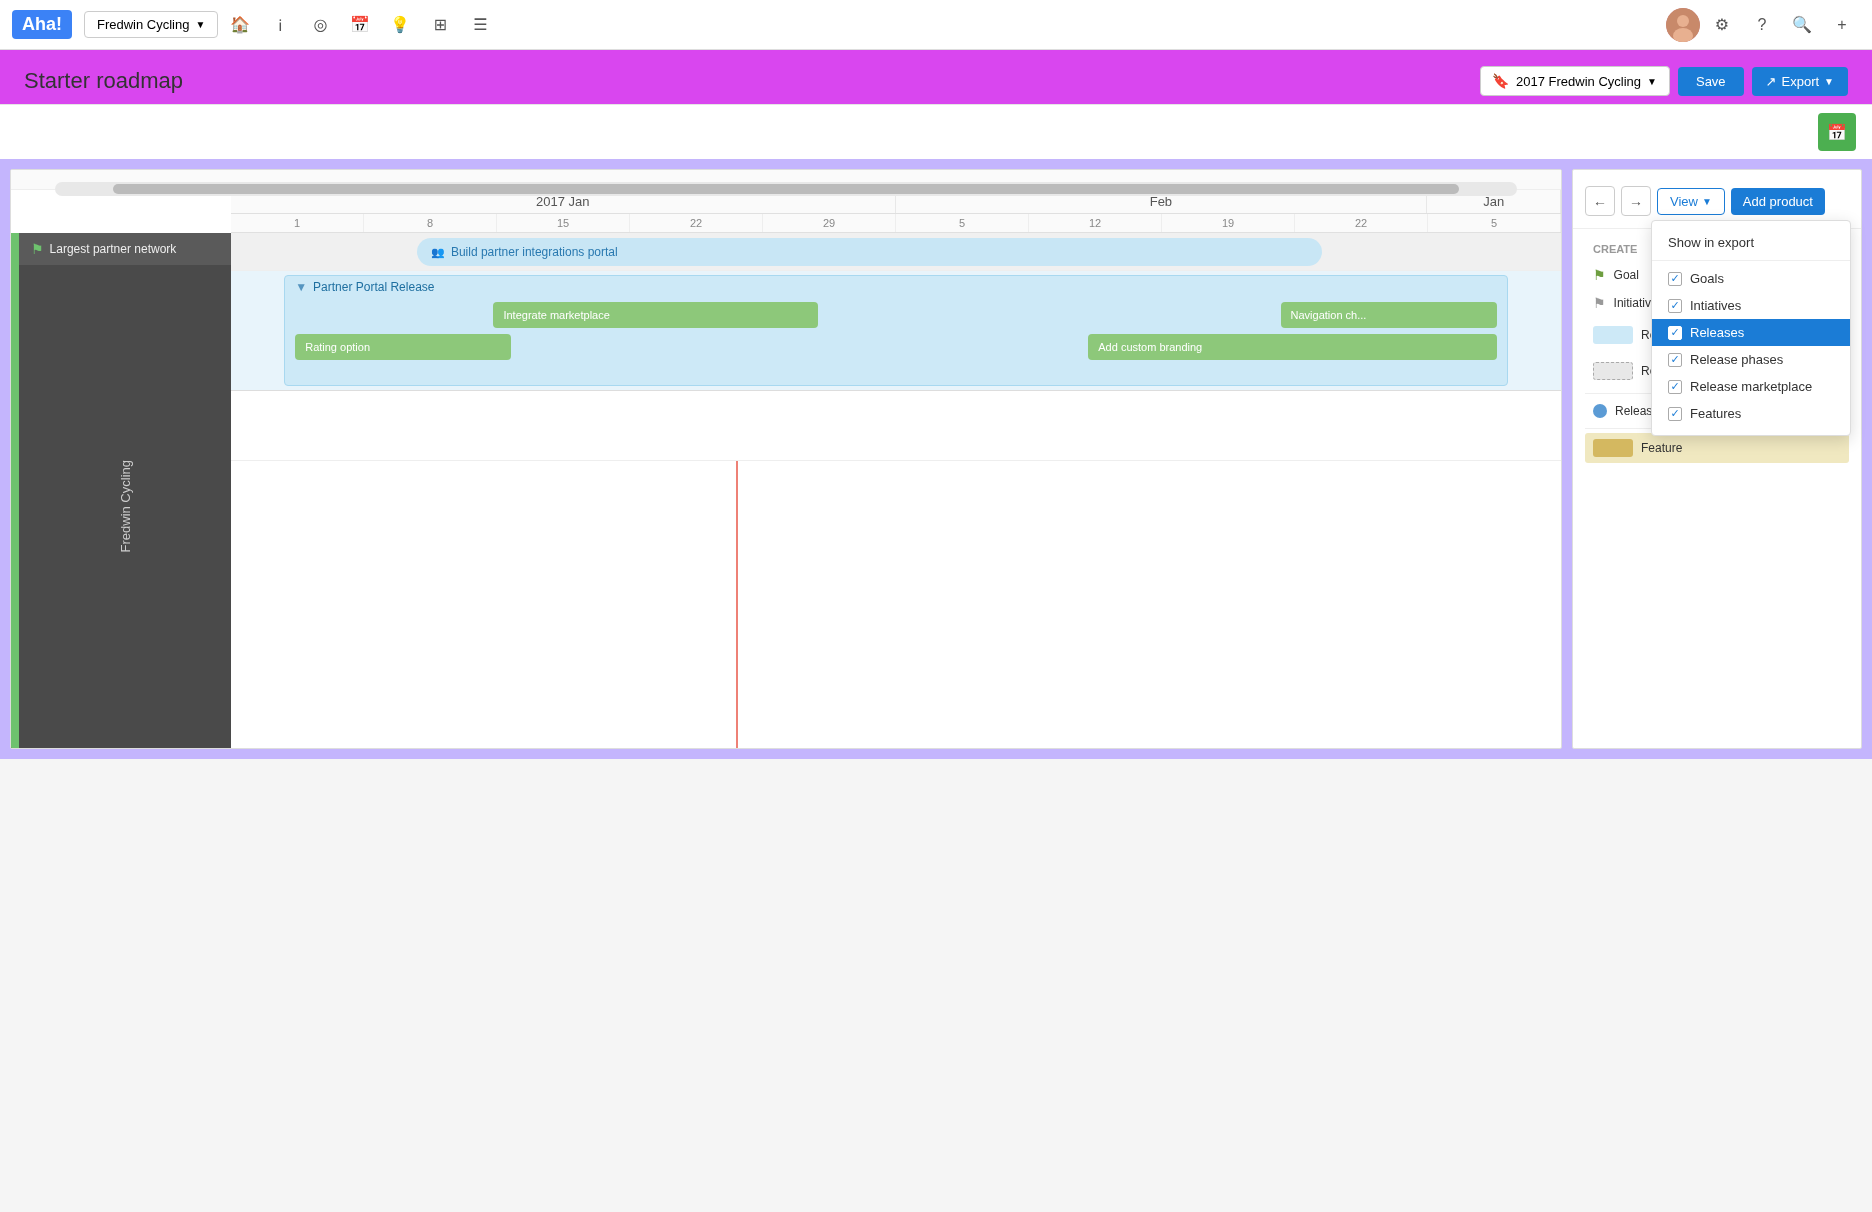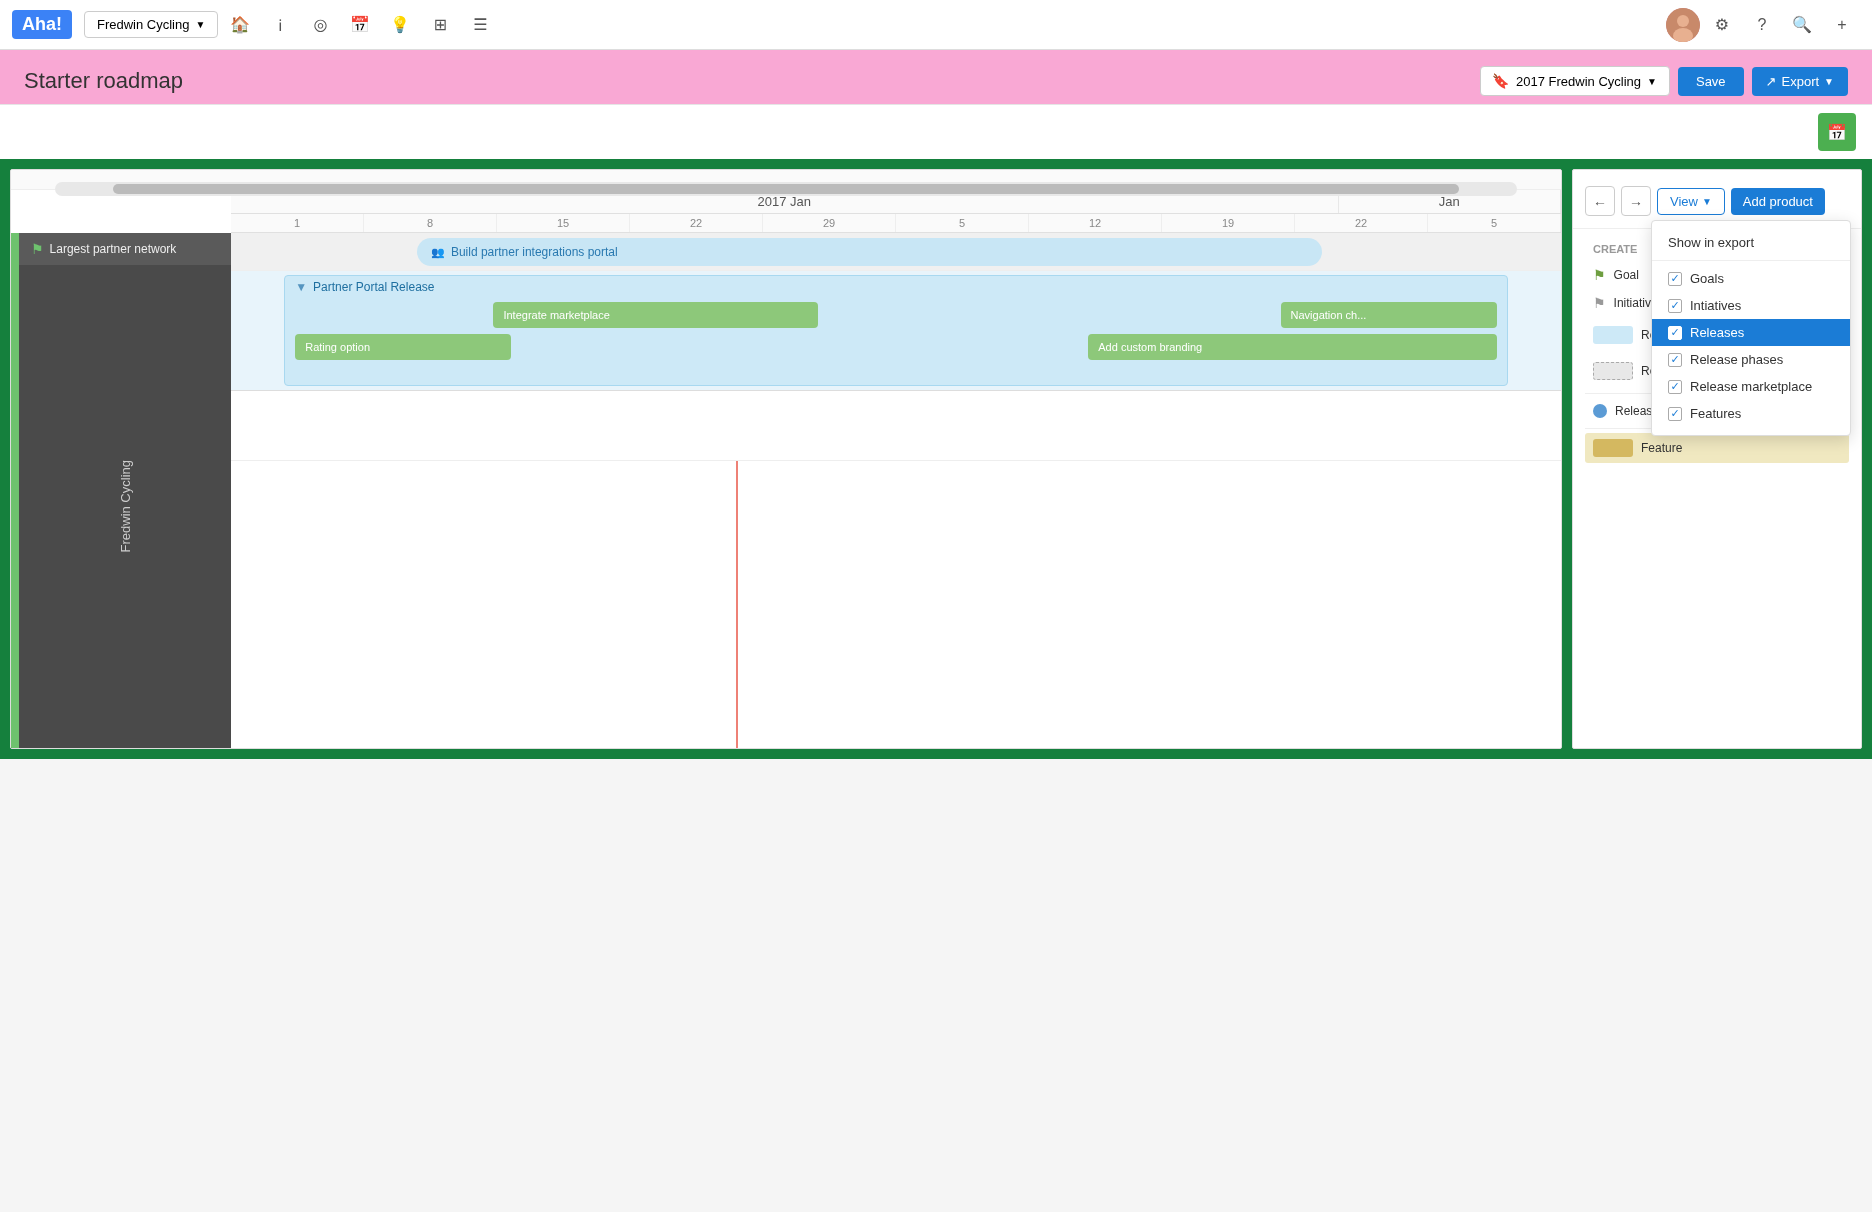--- a/index.html
+++ b/index.html
@@ -29,21 +29,21 @@
     .nav-right { display: flex; align-items: center; gap: 4px; }
     .avatar {
       width: 34px; height: 34px; border-radius: 50%; background: #c88; overflow: hidden;
       display: flex; align-items: center; justify-content: center; cursor: pointer;
     }
     .avatar svg { width: 34px; height: 34px; }
 
     
     .page-header {
       display: flex; align-items: center; padding: 16px 24px 8px;
-      background: #f9a8d4; border-bottom: 1px solid #e5e5e5;
+      background: #d946ef; border-bottom: 1px solid #e5e5e5;
     }
     .page-title { font-size: 22px; font-weight: 300; color: #333; flex: 1; }
     .header-controls { display: flex; align-items: center; gap: 8px; }
     .roadmap-selector {
       background: #fff; border: 1px solid #ccc; border-radius: 4px;
       padding: 6px 12px; font-size: 13px; cursor: pointer;
       display: flex; align-items: center; gap: 6px;
     }
     .roadmap-selector .bookmark { color: #666; font-size: 14px; }
     .btn-save {
@@ -62,21 +62,21 @@
       padding: 8px 16px; background: #fff;
     }
     .calendar-btn {
       background: #4caf50; color: #fff; border: none; border-radius: 4px;
       width: 38px; height: 38px; display: flex; align-items: center; justify-content: center;
       cursor: pointer; font-size: 16px;
     }
 
     
     .main-content {
-      display: flex; padding: 0; background: #15803d;
+      display: flex; padding: 0; background: #c4b5fd;
       position: relative; overflow: hidden;
     }
 
     
     .roadmap-wrapper {
       display: flex; flex-direction: column; flex: 1; overflow: hidden;
       background: #fff; margin: 10px; border: 1px solid #ddd;
       border-radius: 2px; position: relative;
     }
     .timeline-scroll-bar {
@@ -285,20 +285,21 @@
   <div class="roadmap-wrapper">
 
     <div style="height:20px; padding:4px 20px; background:#fafafa; border-bottom:1px solid #eee;">
       <div class="timeline-scroll-bar">
         <div class="timeline-scroll-thumb"></div>
       </div>
     </div>
 
     <div class="timeline-months" style="margin-left:220px;">
       <div class="timeline-month" style="flex:5;">2017 Jan</div>
+      <div class="timeline-month" style="flex:4;">Feb</div>
       <div class="timeline-month" style="flex:1;">Jan</div>
     </div>
 
     <div class="timeline-dates" style="margin-left:220px;">
       <div class="timeline-date">1</div>
       <div class="timeline-date">8</div>
       <div class="timeline-date">15</div>
       <div class="timeline-date">22</div>
       <div class="timeline-date">29</div>
       <div class="timeline-date">5</div>

